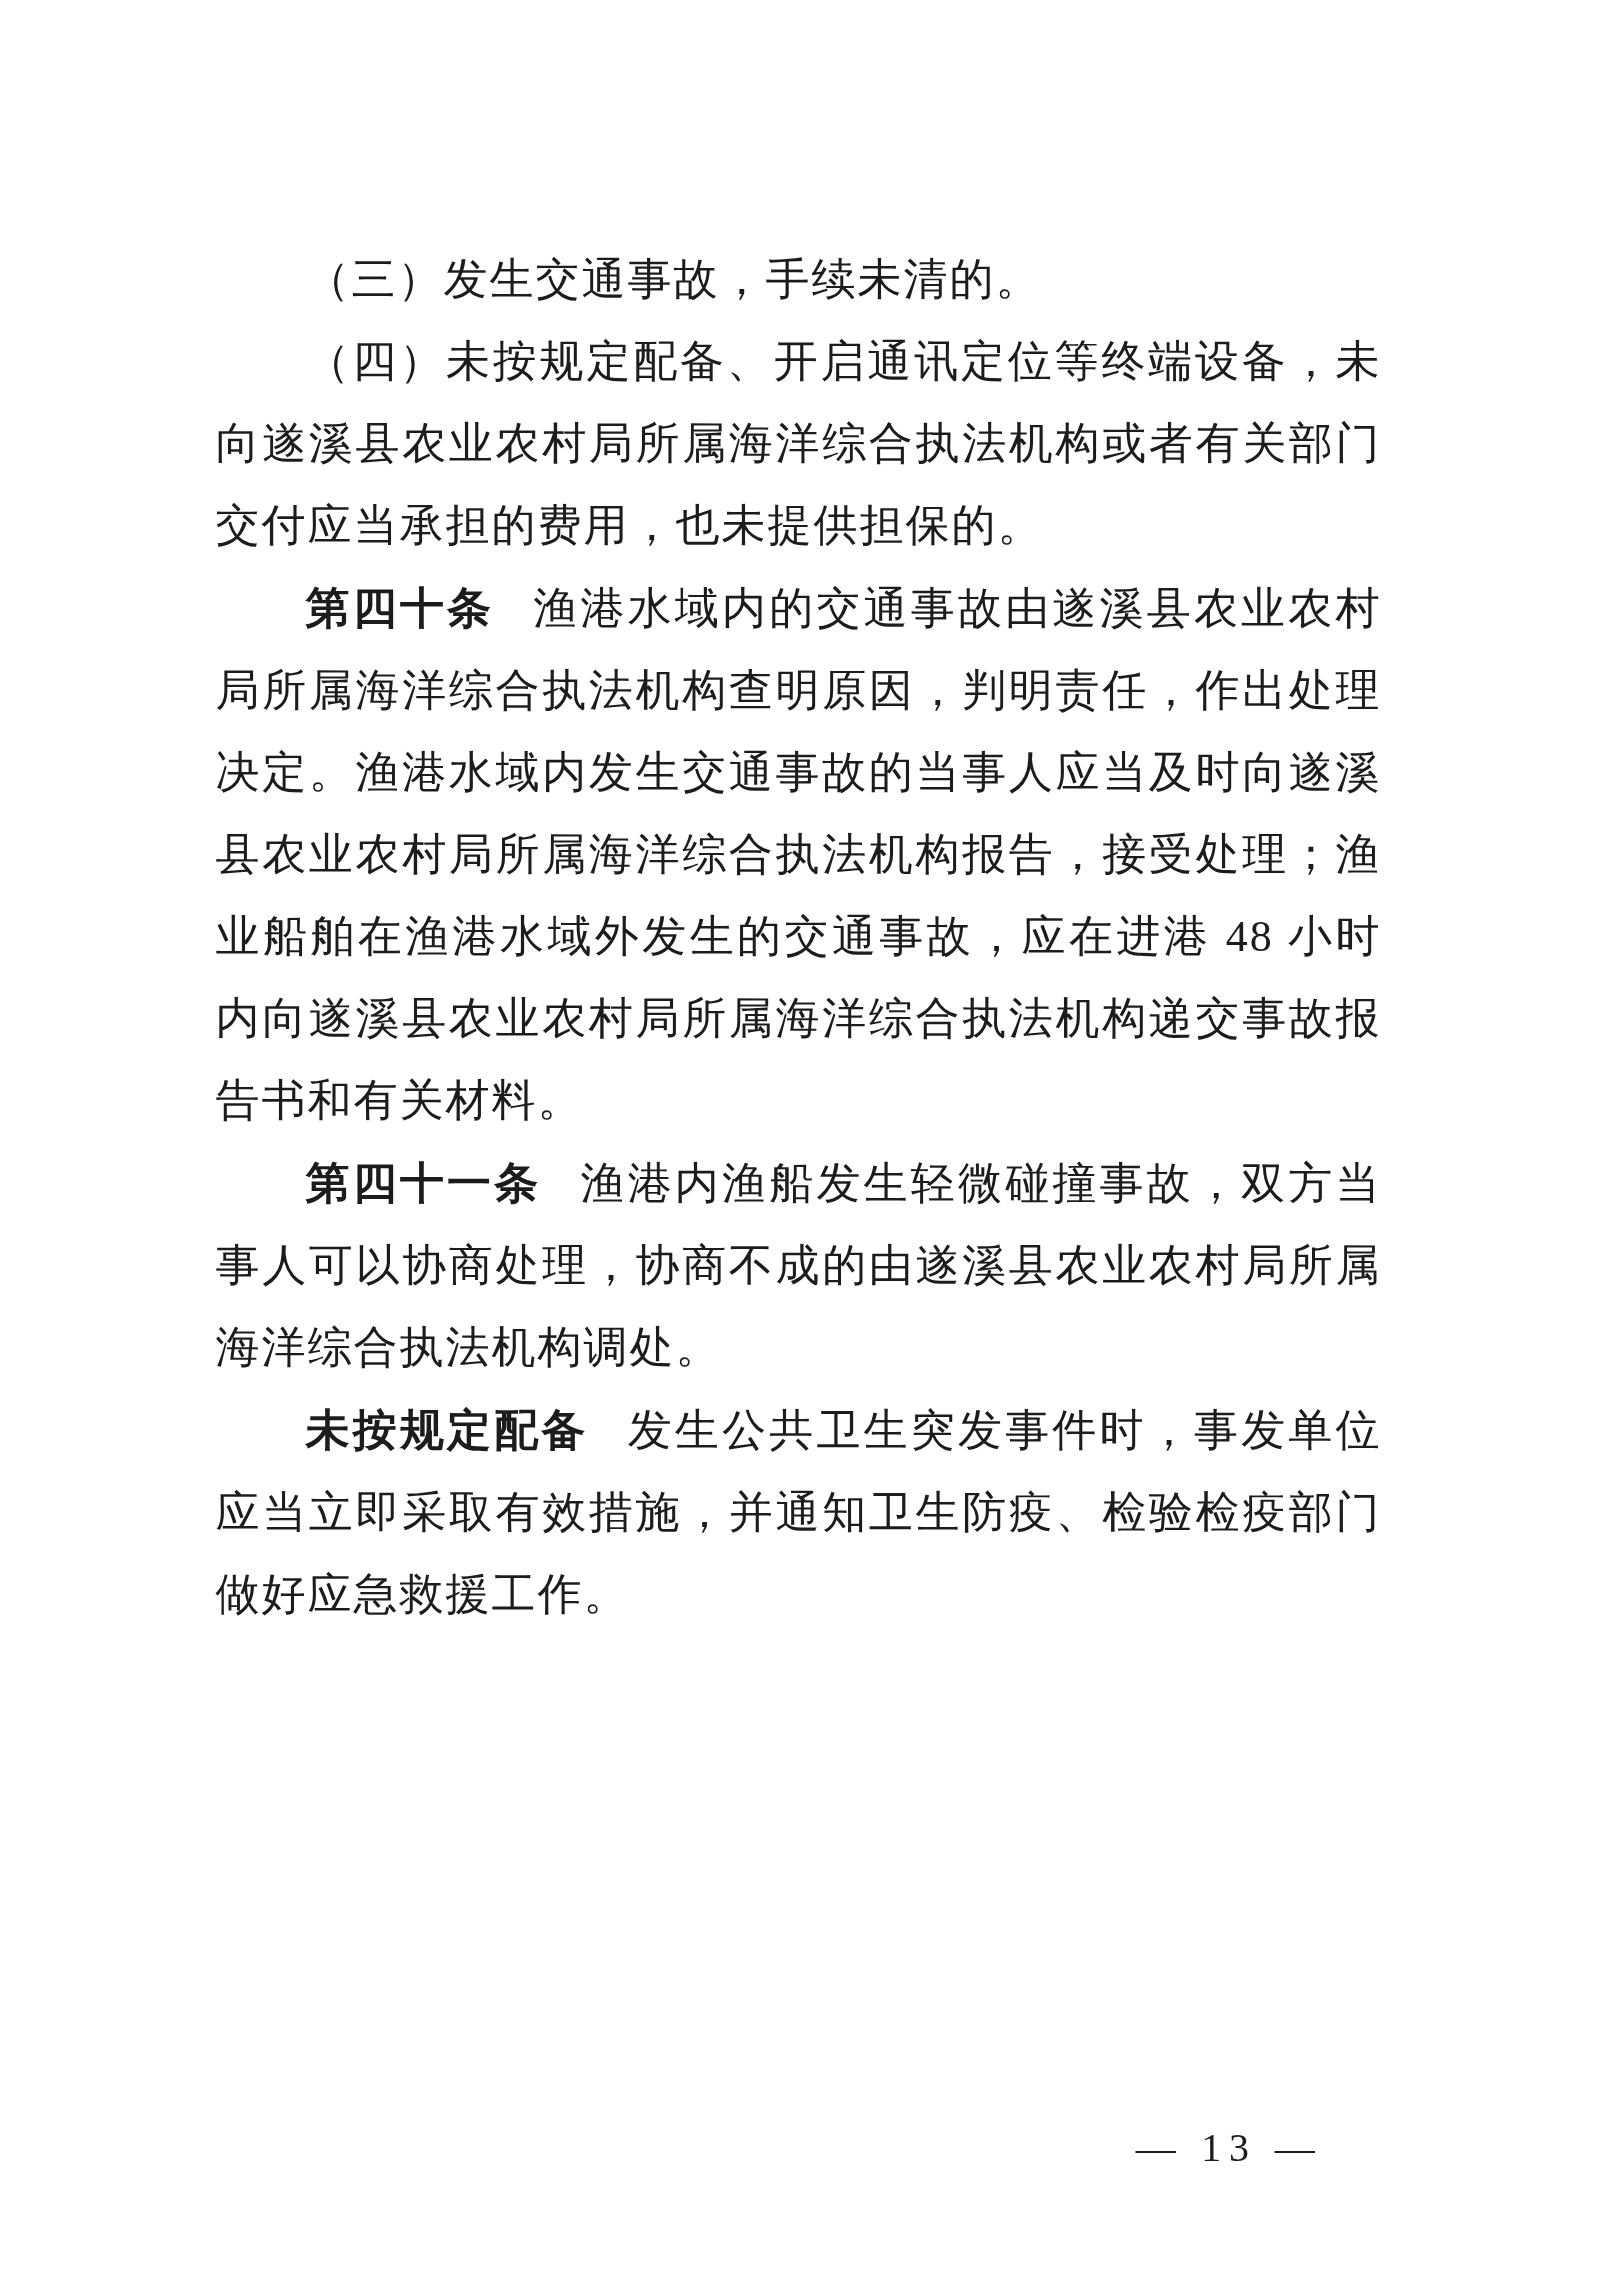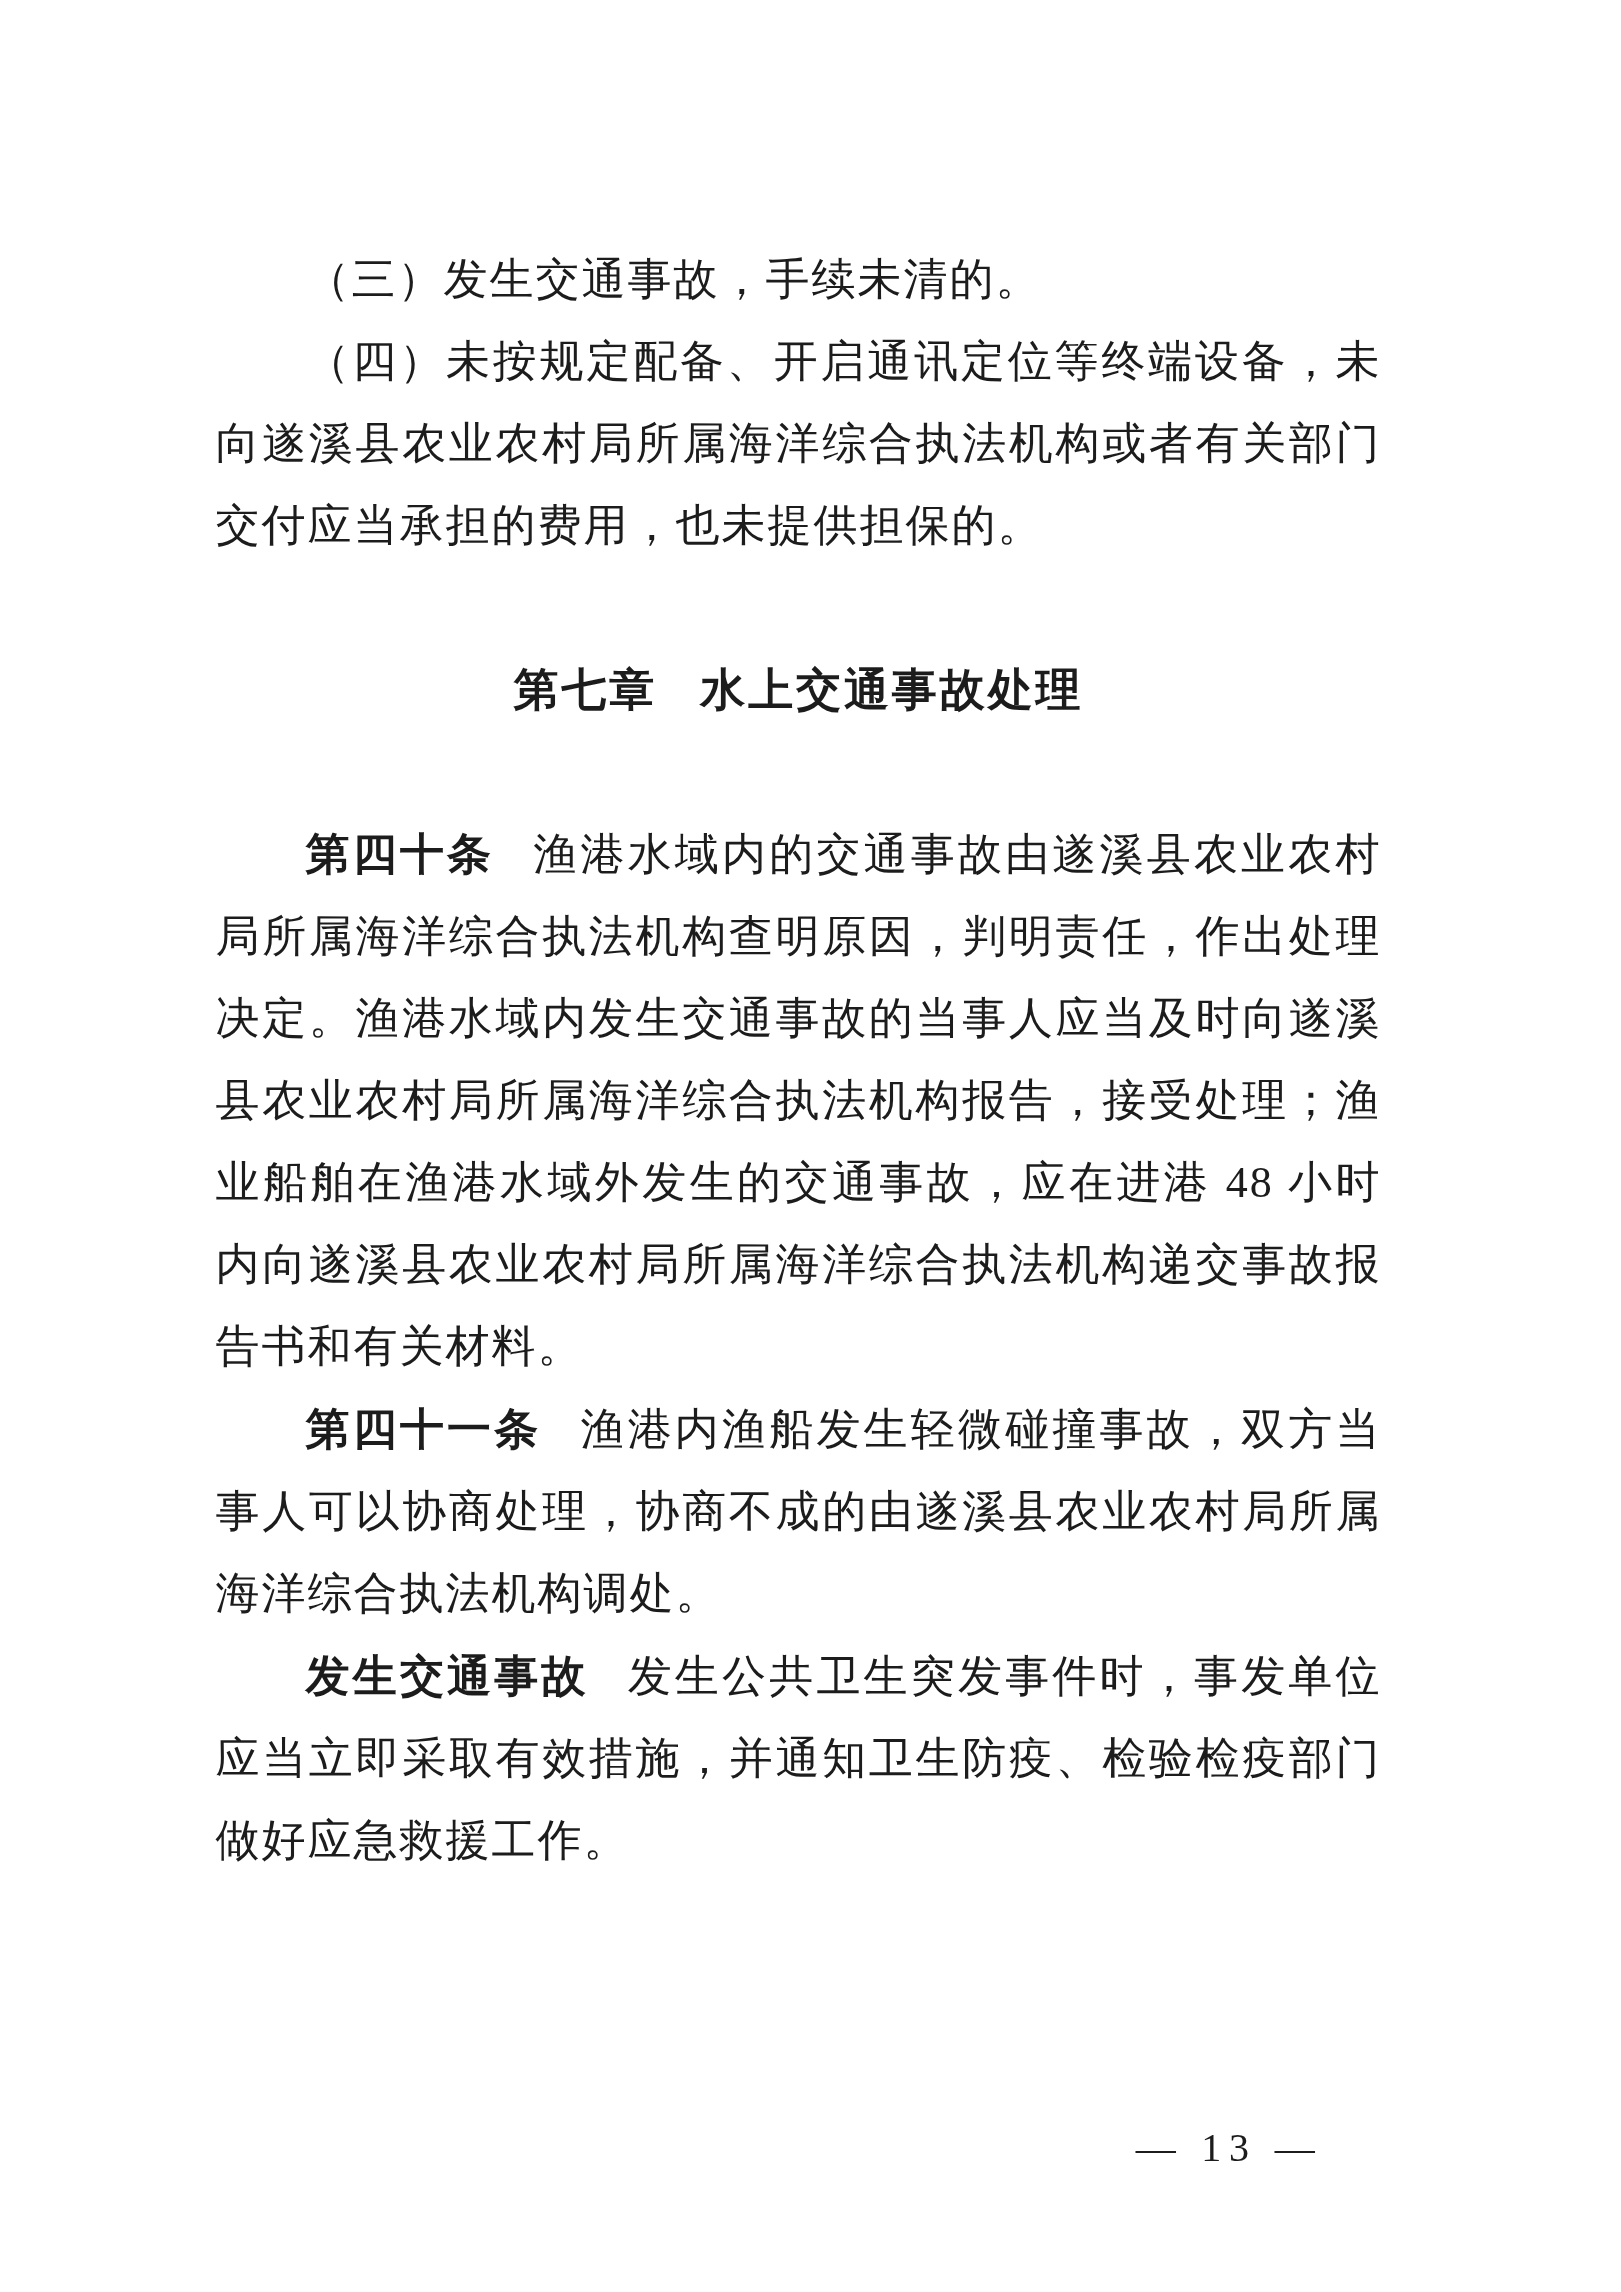--- a/index.html
+++ b/index.html
@@ -59,34 +59,31 @@
 </style>
 </head>
 <body>
 
 <div class="page">
 
   <p class="para">（三）发生交通事故，手续未清的。</p>
 
   <p class="para">（四）未按规定配备、开启通讯定位等终端设备，未向遂溪县农业农村局所属海洋综合执法机构或者有关部门交付应当承担的费用，也未提供担保的。</p>
 
-  <h2 class="chapter chapter-7">
-    <span class="chapter-num">第七章</span><span>水上交通事故处理</span>
-  </h2>
 
   <p class="para">
     <b class="article-label">第四十条</b><span>渔港水域内的交通事故由遂溪县农业农村局所属海洋综合执法机构查明原因，判明责任，作出处理决定。渔港水域内发生交通事故的当事人应当及时向遂溪县农业农村局所属海洋综合执法机构报告，接受处理；渔业船舶在渔港水域外发生的交通事故，应在进港 48 小时内向遂溪县农业农村局所属海洋综合执法机构递交事故报告书和有关材料。</span>
   </p>
 
   <p class="para">
     <b class="article-label">第四十一条</b><span>渔港内渔船发生轻微碰撞事故，双方当事人可以协商处理，协商不成的由遂溪县农业农村局所属海洋综合执法机构调处。</span>
   </p>
 
 
   <p class="para">
-    <b class="article-label">发生交通事故</b><span>发生公共卫生突发事件时，事发单位应当立即采取有效措施，并通知卫生防疫、检验检疫部门做好应急救援工作。</span>
+    <b class="article-label">未按规定配备</b><span>发生公共卫生突发事件时，事发单位应当立即采取有效措施，并通知卫生防疫、检验检疫部门做好应急救援工作。</span>
   </p>
 
 
   <div class="page-number">— 13 —</div>
 
 </div>
 
 
 </body></html>

